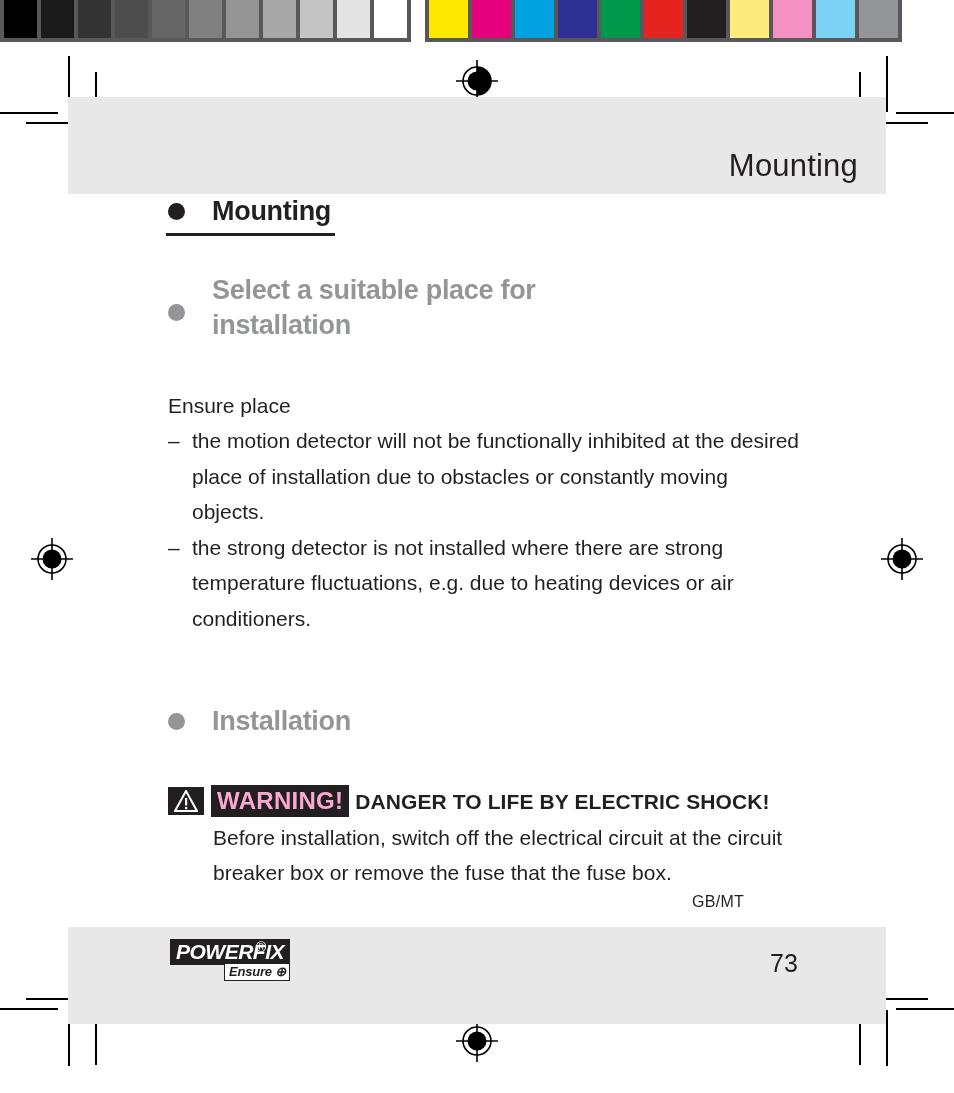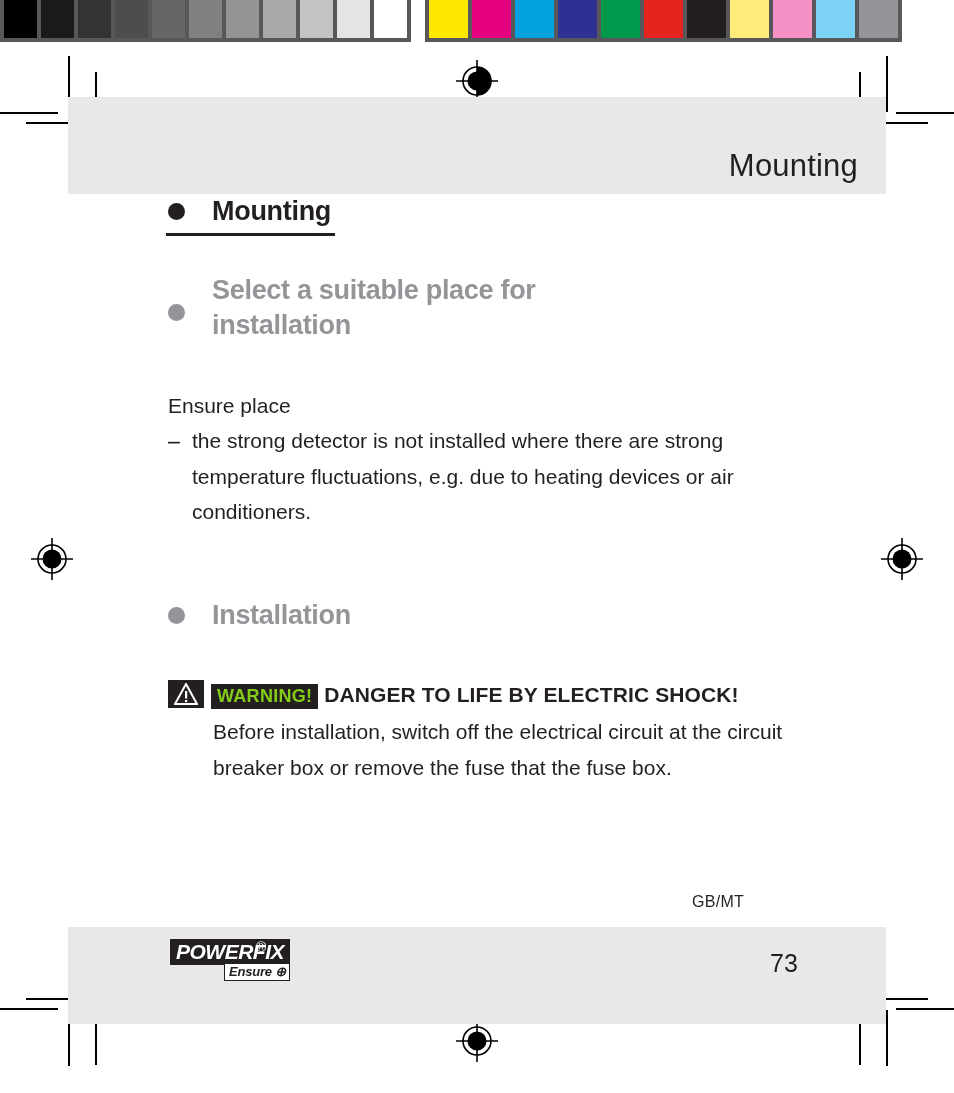--- a/index.html
+++ b/index.html
@@ -183,23 +183,23 @@
     width: 36px;
     height: 28px;
     background: #231f20;
     vertical-align: -6px;
     position: relative;
     margin-right: 7px;
   }
   .warn-icon svg { position: absolute; top: 3px; left: 6px; }
   .warn-tag {
     background: #231f20;
-    color: #84cc16;
+    color: #f9a8d4;
     font-weight: bold;
-    font-size: 18px;
+    font-size: 24px;
     padding: 2px 6px 3px 6px;
     letter-spacing: 0.3px;
   }
   .warn-strong {
     font-weight: bold;
     letter-spacing: 0.1px;
   }
 
   
   .logo {
@@ -363,20 +363,21 @@
   <div class="h-row h2-block">
     <span class="bullet gray"></span>
     <span class="h-text gray" style="white-space:pre-line;">Select a suitable place for
 installation</span>
   </div>
 
   <p class="body" style="margin-top:44px;">Ensure place</p>
 
   <div class="dash-item">
     <span class="dash">–</span>
+    <span class="dash-body">the motion detector will not be functionally inhibited at the desired place of installation due to obstacles or constantly moving objects.</span>
   </div>
 
   <div class="dash-item">
     <span class="dash">–</span>
     <span class="dash-body">the strong detector is not installed where there are strong temperature fluctuations, e.g. due to heating devices or air conditioners.</span>
   </div>
 
   <div class="h-row h3-block" style="margin-top:68px;">
     <span class="bullet gray"></span>
     <span class="h-text gray">Installation</span>

